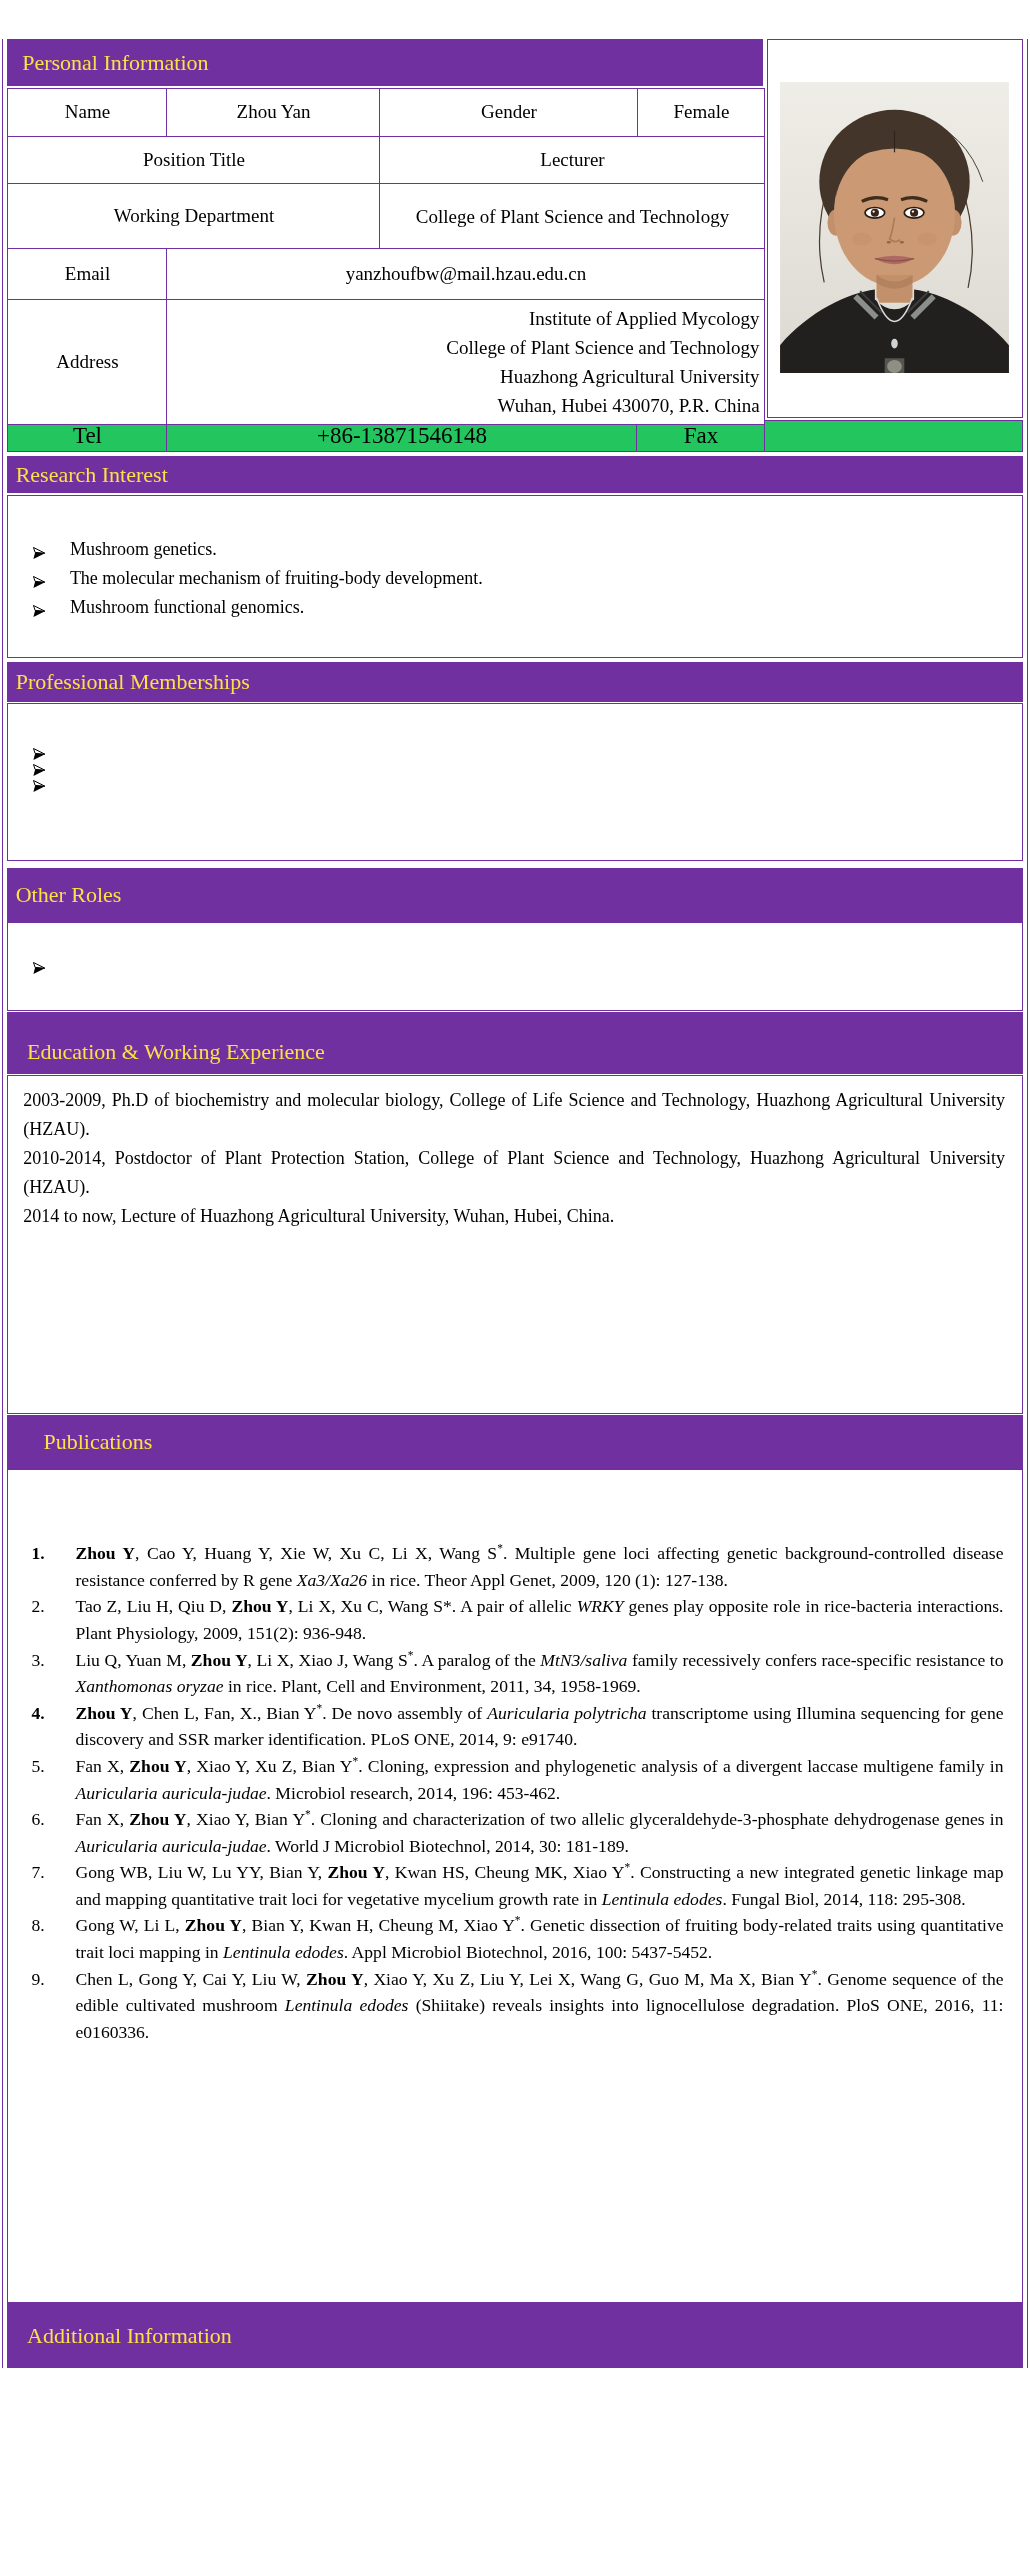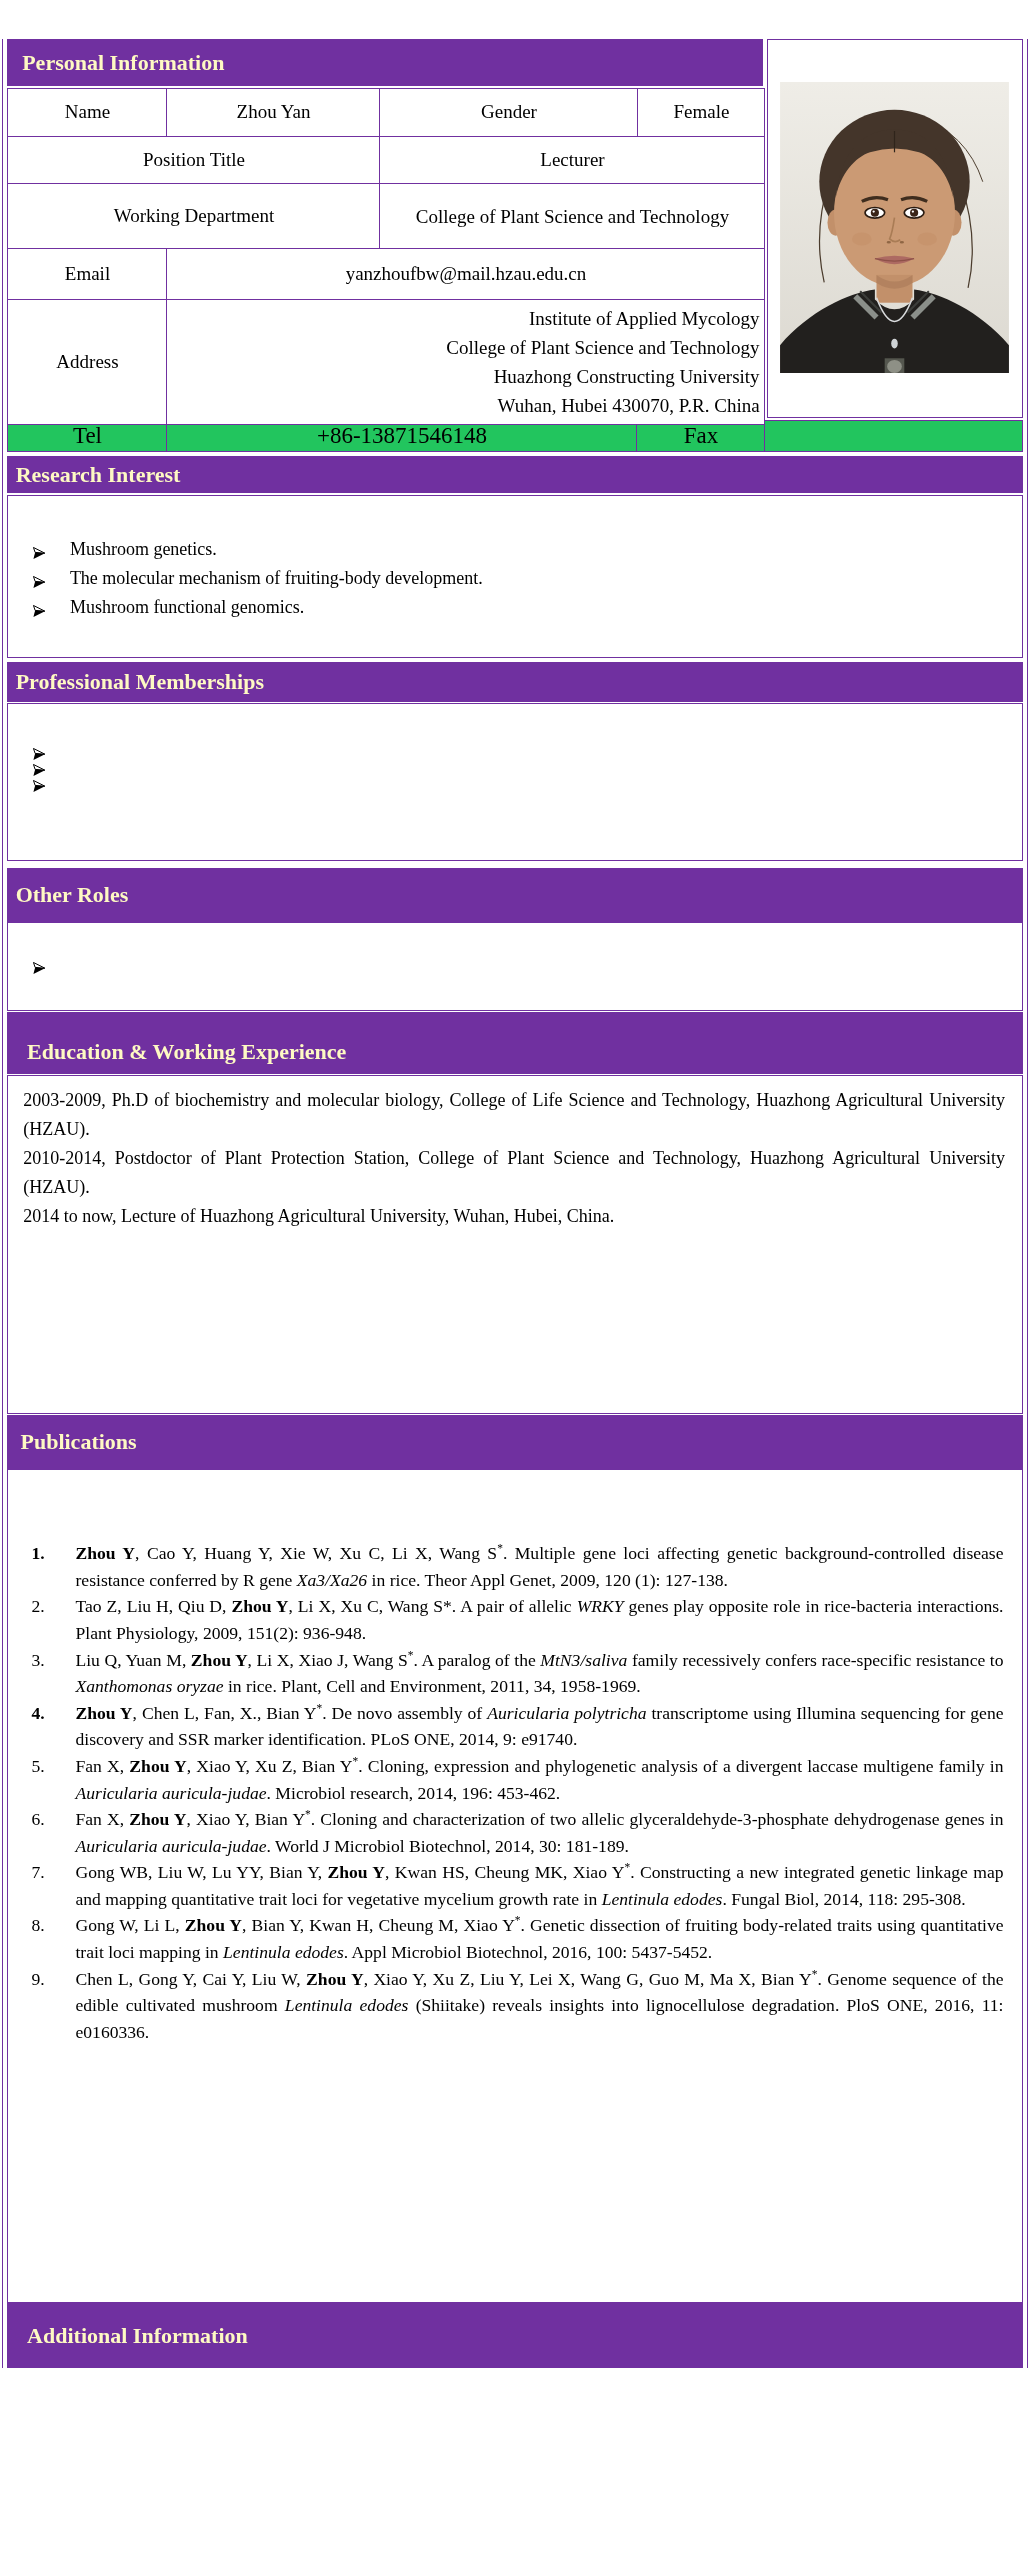--- a/index.html
+++ b/index.html
@@ -1,19 +1,19 @@
 <!DOCTYPE html>
 <html style="font-size:13px"><head>
 <meta charset="utf-8">
 <style>
   html,body{margin:0;padding:0;background:#fff;}
   body{width:1030px;font-family:"Liberation Serif",serif;color:#000;}
   .page{width:1030px;height:2576px;position:relative;overflow:hidden;background:#fff;}
   .frame{margin:39px 1.6px 0 1.6px;border-left:1.6px solid #7030A0;border-right:1.6px solid #7030A0;padding:0 4.9px;box-sizing:border-box;}
-  .bar{background:#7030A0;color:#fef9c3;font-weight:bold;font-size:22px;display:flex;align-items:center;padding-left:8.2px;box-sizing:border-box;width:100%;}
+  .bar{background:#7030A0;color:#fde047;font-weight:normal;font-size:22px;display:flex;align-items:center;padding-left:8.2px;box-sizing:border-box;width:100%;}
   .box{border:1.6px solid #7030A0;background:#fff;box-sizing:border-box;width:100%;overflow:hidden;}
   
   .personal-row{display:flex;gap:3.3px;height:379px;}
   .personal-left{width:756px;flex:none;}
   .personal-bar{height:47px;padding-left:14.7px;}
   table.ptable{border-collapse:collapse;table-layout:fixed;width:756px;margin-top:1.6px;}
   table.ptable td{border:1.6px solid #7030A0;font-size:19px;text-align:center;vertical-align:middle;padding:1.6px 4.9px;background:#fff;}
   .r1 td{height:44px;} .r2 td{height:43px;} .r3 td{height:61px;} .r4 td{height:47px;} .r5 td{height:120px;}
   td.dept{text-align:left;padding-left:6.5px;padding-right:45px;line-height:27px;}
   td.addr{text-align:left;padding-left:6.5px;}
@@ -25,21 +25,21 @@
   
   .bar-research{height:37px;margin-top:4.9px;}
   .box-research{height:163px;margin-top:1.6px;padding-top:39px;}
   .bar-memberships{height:40px;margin-top:4.1px;}
   .box-memberships{height:158px;margin-top:0.8px;padding-top:38px;}
   .bar-roles{height:54px;margin-top:7px;}
   .box-roles{height:89px;padding-top:33px;}
   .divider{height:18px;background:#7030A0;margin-top:0.8px;width:100%;}
   .bar-edu{height:44px;padding-left:19.6px;}
   .box-edu{height:339px;margin-top:0.8px;padding:10.6px 16.4px 0 14.7px;}
-  .bar-pub{height:54px;margin-top:1.6px;padding-left:13px;}
+  .bar-pub{height:54px;margin-top:1.6px;padding-left:36px;}
   .box-pub{height:834px;padding:70px 18px 0 0;}
   .bar-add{height:65px;padding-left:19.6px;}
   .box-add{height:62px;margin-top:1.6px;}
   
   .bullet-item{display:flex;align-items:center;line-height:29px;padding-left:23px;font-size:18px;}
   .bullet-icon{width:16.4px;height:16.4px;flex:none;margin-right:22px;display:inline-block;}
   
   .edu-p{margin:0;font-size:18px;line-height:29px;text-align:justify;}
   
   .pub-item{position:relative;padding-left:67px;font-size:17.6px;line-height:26.6px;text-align:justify;}
@@ -83,21 +83,21 @@
           <tr class="r4">
             <td>Email</td>
             <td colspan="3">yanzhoufbw@mail.hzau.edu.cn</td>
           </tr>
           <tr class="r5">
             <td>Address</td>
             <td colspan="3" class="addr">
 
             <div>Institute of Applied Mycology</div>
                   <div>College of Plant Science and Technology</div>
-                  <div>Huazhong Constructing University</div>
+                  <div>Huazhong Agricultural University</div>
                   <div>Wuhan, Hubei 430070, P.R. China</div>
                 </td>
           </tr>
         </tbody>
           </table>
       </div>
       <div class="photo-cell">
 
         <svg width="229" height="291" viewBox="0 0 280 356">
           <defs>

